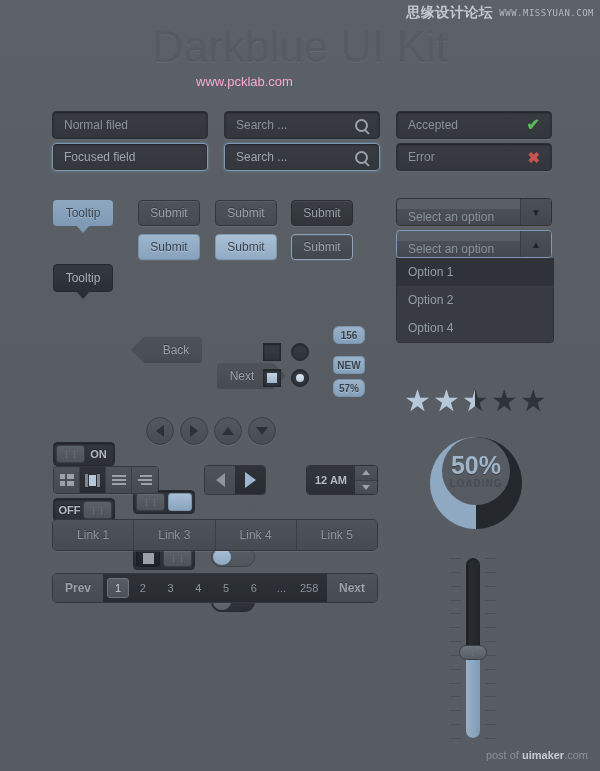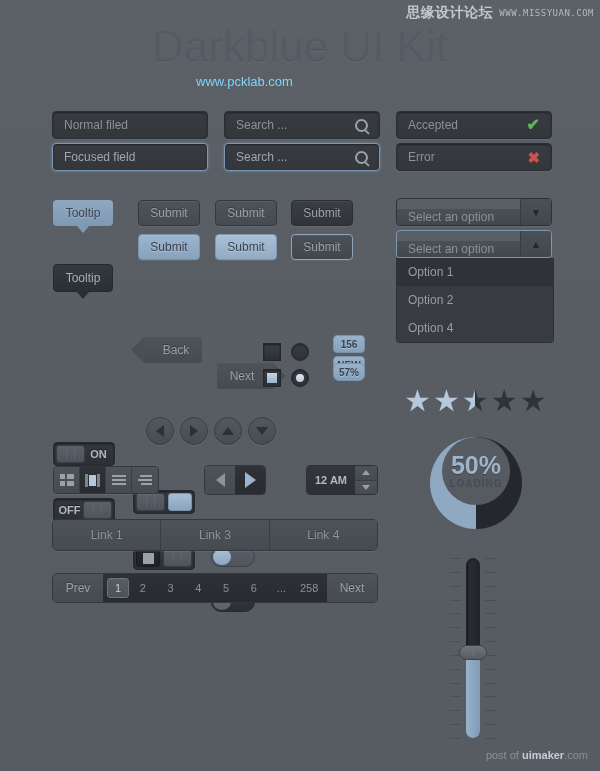--- a/index.html
+++ b/index.html
@@ -38,21 +38,21 @@
     font-weight: 300;
     letter-spacing: 0px;
     color: #555b62;
     text-shadow: 0 1px 0 rgba(255,255,255,0.06);
     font-family: "Liberation Sans", sans-serif;
   }
   #subtitle {
     top: 74px; left: 0; width: 489px;
     text-align: center;
     font-size: 13px;
-    color: #7dd3fc;
+    color: #f9a8d4;
   }
 
   
   .field {
     background: linear-gradient(180deg,#383c42 0%,#33373c 100%);
     border: 1px solid #2b2e33;
     border-radius: 4px;
     box-shadow: inset 0 1px 2px rgba(0,0,0,0.45), 0 1px 0 rgba(255,255,255,0.06);
     display: flex; align-items: center;
     padding: 0 11px;
@@ -375,21 +375,21 @@
     background: linear-gradient(180deg,#2c3035 0%,#24272c 100%);
     color:#c3ccd5;
   }
 
   
   .pager { display:flex; border:1px solid #34383e; border-radius:5px; overflow:hidden; }
   .pager .end {
     width:50px; height:28px; display:flex; align-items:center; justify-content:center;
     font-size:12px; color:#9aa1a9;
     background: linear-gradient(180deg,#4e535a 0%,#464a51 100%);
-    box-sizing:border-box; text-shadow:0 -1px 0 rgba(0,0,0,0.3);
+    box-sizing:border-box; text-shadow:0 -1px 0 rgba(0,0,0,0.3);font-weight:bold;
   }
   .pager .mid {
     flex:1; display:flex; align-items:center;
     background: linear-gradient(180deg,#2e3237 0%,#272a2f 100%);
     padding:0 4px; box-sizing:border-box;
   }
   .pager .num {
     flex:1; text-align:center; font-size:11px; color:#8b9198;
   }
   .pager .num.cur {
@@ -544,23 +544,23 @@
 
 <div class="abs cbx" style="left:263px; top:343px;"></div>
 <div class="abs cbx" style="left:263px; top:369px;">
   <span class="inner"></span>
 </div>
 <div class="abs rad" style="left:291px; top:343px;"></div>
 <div class="abs rad" style="left:291px; top:369px;">
   <span class="inner"></span>
 </div>
 
-<div class="abs badge" style="left:333px; top:335px;">156</div>
+<div class="abs badge" style="left:333px; top:326px;border-radius:6px;">156</div>
 <div class="abs badge" style="left:333px; top:356px;">NEW</div>
-<div class="abs badge" style="left:333px; top:363px;border-radius:6px;">57%</div>
+<div class="abs badge" style="left:333px; top:379px;border-radius:6px;">57%</div>
 
 <div class="abs circ" style="left:146px; top:417px;">
   <span class="tri l"></span>
 </div>
 <div class="abs circ" style="left:180px; top:417px;">
   <span class="tri r"></span>
 </div>
 <div class="abs circ" style="left:214px; top:417px;">
   <span class="tri u"></span>
 </div>
@@ -633,20 +633,21 @@
     <div>
         <span class="tri d" style="border-top-color:#9aa1a9;border-left-width:4px;border-right-width:4px;border-top-width:5px;"></span>
       </div>
   </div>
 </div>
 
 <div class="abs tabs" style="left:52px; top:519px; width:324px;">
   <div class="tab">Link 1</div>
   <div class="tab">Link 3</div>
   <div class="tab">Link 4</div>
+  <div class="tab">Link 5</div>
 </div>
 
 <div class="abs pager" style="left:52px; top:573px; width:324px;">
   <div class="end">Prev</div>
   <div class="mid">
     <div class="num cur">1</div>
     <div class="num">2</div>
     <div class="num">3</div>
     <div class="num">4</div>
     <div class="num">5</div>

